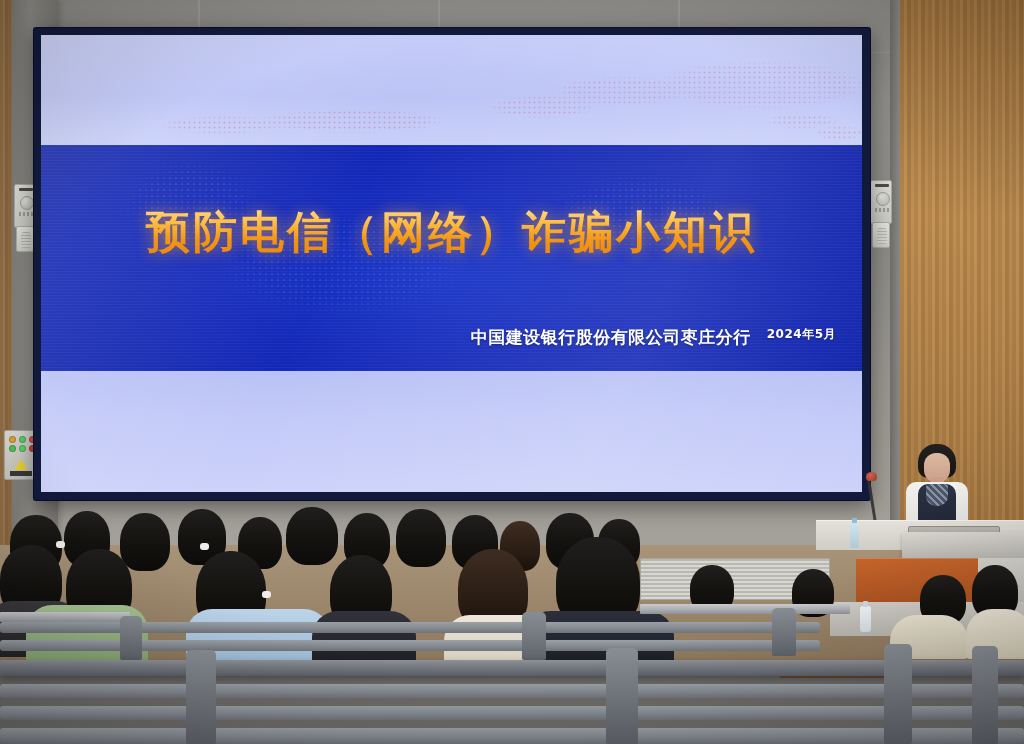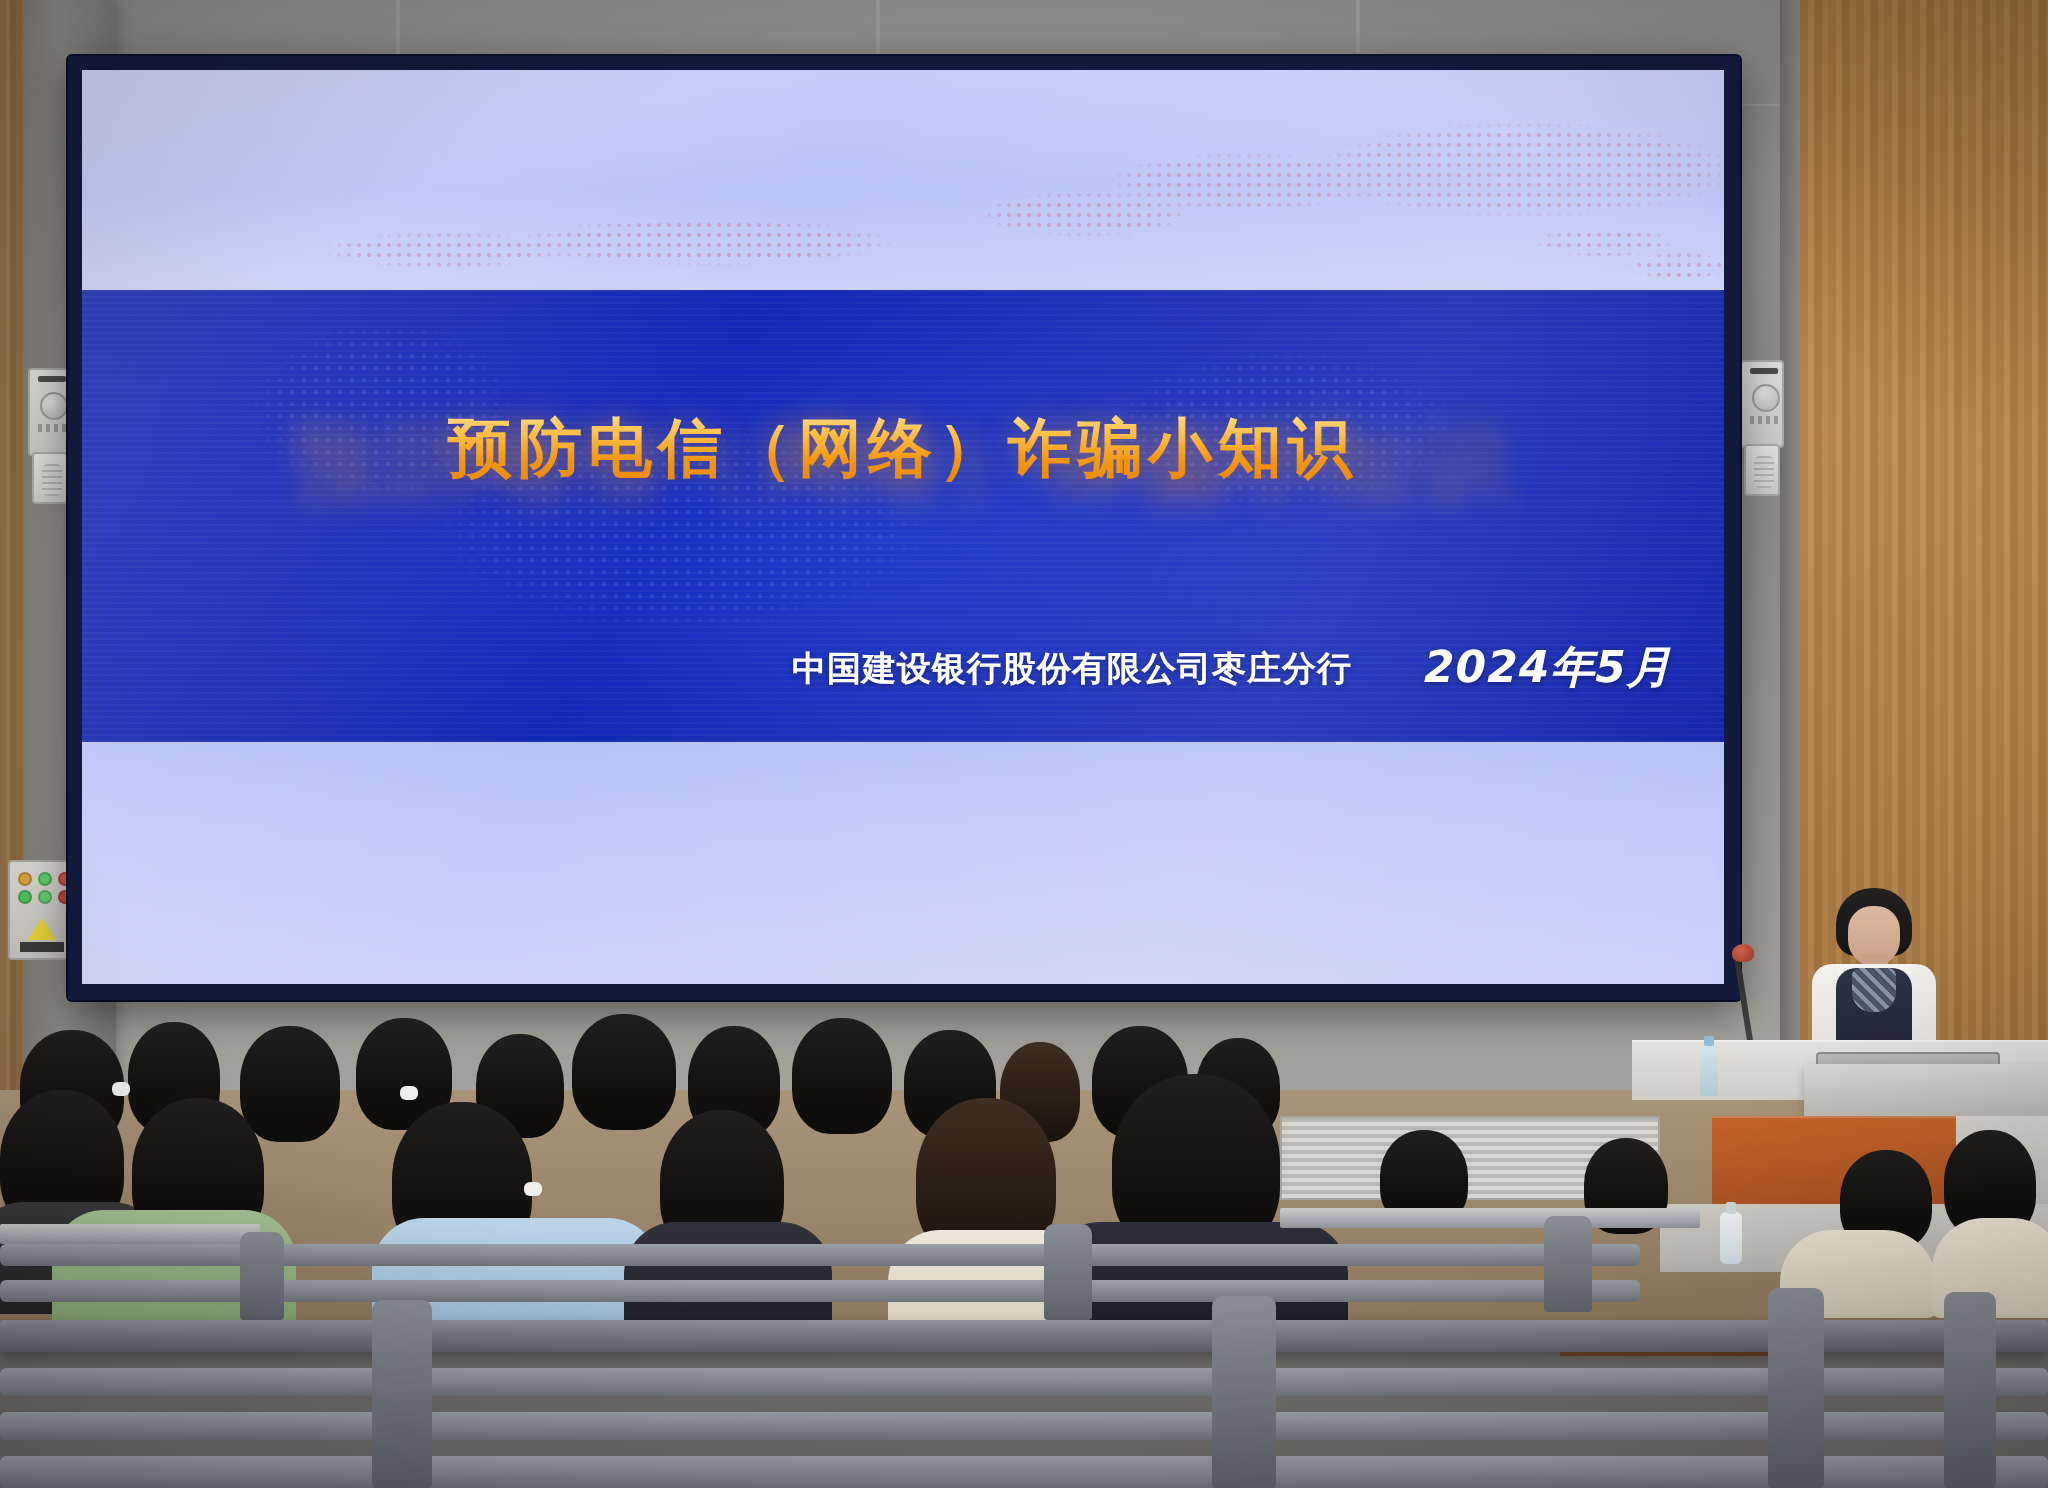--- a/index.html
+++ b/index.html
@@ -179,21 +179,21 @@
     content:"";
     position:absolute; inset:0;
     background: repeating-linear-gradient(0deg, rgba(255,255,255,.035) 0 1px, transparent 1px 3px);
   }
 
   .slide-title {
     position: absolute;
     left: 0; right: 0; top: 58px;
     text-align: center;
     font-family: "DejaVu Sans", sans-serif;
-    font-size: 32px;
+    font-size: 44px;
     font-weight: 700;
     letter-spacing: 3px;
     color: #f3a21e;
     background: linear-gradient(180deg,#ffe9a8 0%, #ffc34d 32%, #f09412 62%, #e8820c 100%);
     -webkit-background-clip: text;
     background-clip: text;
     -webkit-text-fill-color: transparent;
     text-shadow: 0 0 16px rgba(255,170,40,.35);
     z-index: 3;
     white-space: nowrap;
@@ -204,32 +204,32 @@
     font-family:"DejaVu Sans", sans-serif;
     font-size:44px; font-weight:700; letter-spacing:3px;
     color: rgba(255,150,20,.28);
     filter: blur(7px);
     z-index:2; white-space:nowrap;
   }
 
   .slide-footer {
     position: absolute;
     right: 26px; bottom: 22px;
-    display: flex; align-items: center; gap: 36px;
+    display: flex; align-items: flex-start; gap: 16px;
     z-index: 3;
   }
   .footer-org, .footer-date {
     font-family: "DejaVu Sans", sans-serif;
     color: #ffffff;
     font-weight: 700;
     font-size: 17px;
     letter-spacing: .5px;
     text-shadow: 0 1px 3px rgba(0,0,0,.35);
   }
-  .footer-date { font-size: 22px; font-style: italic; }
+  .footer-date { font-size: 12px; }
 
   
   .slide-bottom {
     position: absolute;
     left: 0; top: 336px; bottom: 0; width: 100%;
     background: linear-gradient(180deg,#b9c2f6 0%, #c3caf8 40%, #ccd2fa 100%);
   }
   .screen-glare {
     position:absolute; inset:0;
     background: linear-gradient(115deg, rgba(255,255,255,.16) 0%, rgba(255,255,255,0) 38%, rgba(255,255,255,.10) 72%, rgba(255,255,255,0) 100%);

